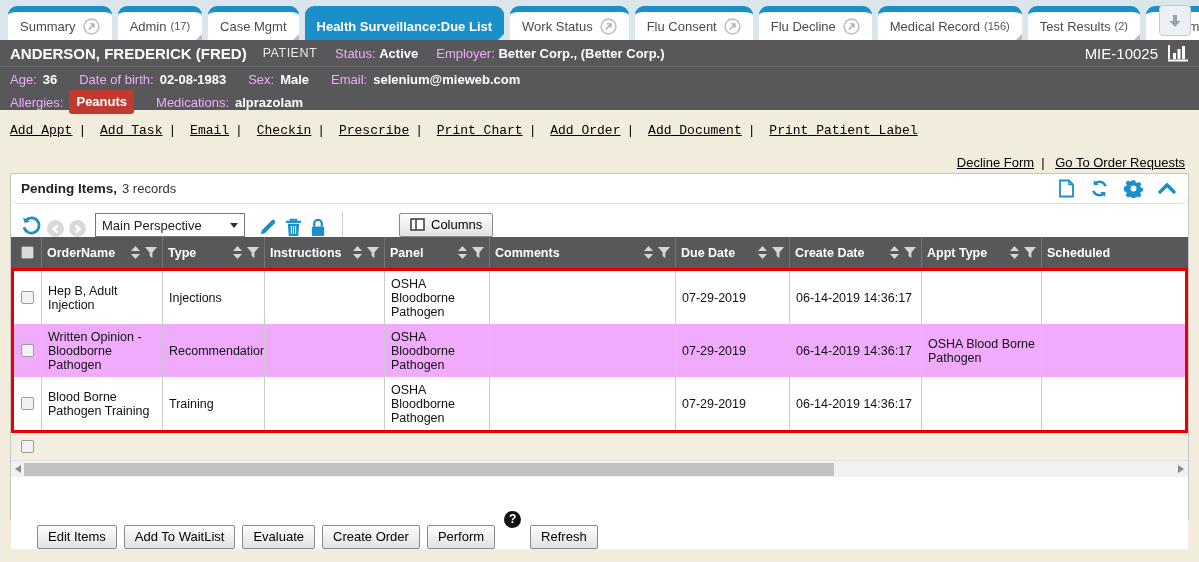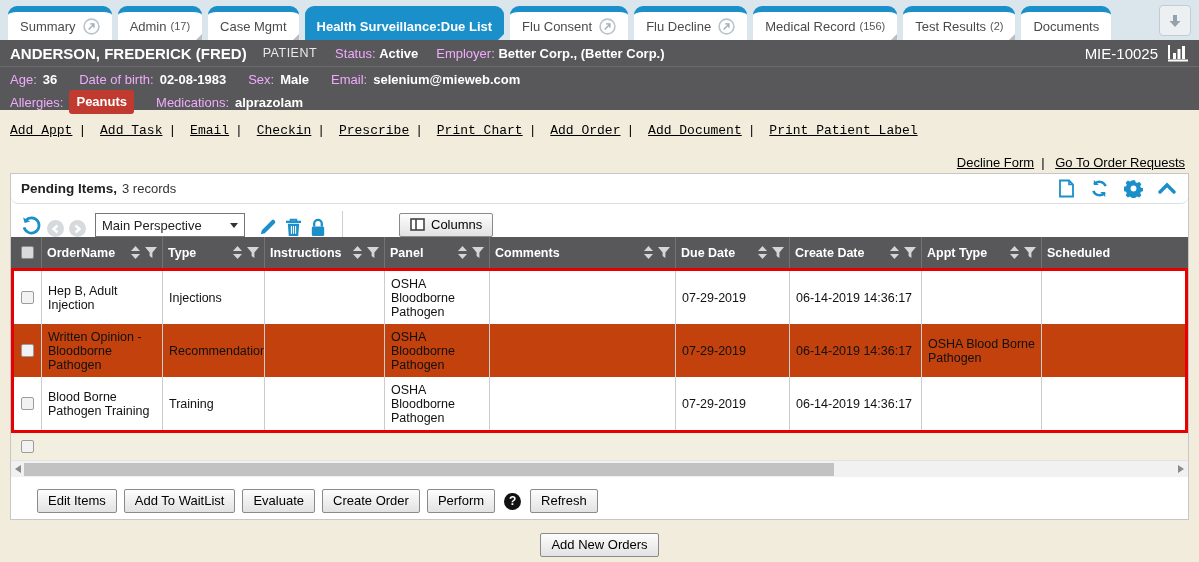--- a/index.html
+++ b/index.html
@@ -53,30 +53,30 @@
   .blue-ic { cursor:pointer; display:inline-flex; }
 
   .ptoolbar { height:33px; display:flex; align-items:flex-end; padding-left:10px; }
   .nav-circle { width:17px; height:17px; border-radius:50%; background:#d6dadd; display:inline-flex; align-items:center; justify-content:center; margin-left:5px; cursor:default; }
   .select-box { margin:0 9px; width:150px; height:24px; border:1px solid #767676; background:#fff; display:flex; align-items:center; padding:0 6px; cursor:pointer; }
   .select-box .caret { margin-left:auto; width:0; height:0; border-left:4px solid transparent; border-right:4px solid transparent; border-top:5px solid #333; }
   .tool-ic { margin:0 4px; cursor:pointer; display:inline-flex; }
   .vdiv { width:1px; height:26px; background:#cfcfcf; margin:0 0 0 12px; }
 
   .btn { display:inline-flex; align-items:center; gap:6px; border:1px solid #8a8a8a; border-radius:2px;
-         background:linear-gradient(#fdfdfd,#e2e2e2); padding:3px 10px 4px; font-size:13px; color:#000; cursor:pointer; white-space:nowrap; }
+         background:linear-gradient(#fdfdfd,#e2e2e2); padding:3px 10px 4px; font-size:13px; color:#000; cursor:pointer; white-space:nowrap;margin-top:36px; }
   .columns-btn { margin-left:56px; }
 
   
   .grid-header { display:flex; height:31px; background:#58585a; color:#fff; font-weight:bold; font-size:12.5px; padding:0 3px; }
   .gh-cell { display:flex; align-items:center; padding:0 5px; border-right:1px solid #737375; cursor:pointer; overflow:hidden; }
   .gh-icons { margin-left:auto; display:flex; align-items:center; gap:5px; padding-left:4px; }
   .grid-body { border:3px solid #e60000; }
   .grow { display:flex; min-height:53px; background:#fff; }
-  .grow.alt { background:#c2410c; }
+  .grow.alt { background:#f0abfc; }
   .gcell { padding:4px 6px; border-right:1px solid #ccc; display:flex; align-items:center; font-size:12.5px; color:#111; overflow:hidden; }
   .c-check { width:28px; flex:0 0 28px; justify-content:center; }
   .c-ordername { width:121px; flex:0 0 121px; }
   .c-type { width:102px; flex:0 0 102px; }
   .c-instructions { width:120px; flex:0 0 120px; }
   .c-panel { width:105px; flex:0 0 105px; }
   .c-comments { width:186px; flex:0 0 186px; }
   .c-duedate { width:114px; flex:0 0 114px; }
   .c-createdate { width:132px; flex:0 0 132px; white-space:nowrap; }
   .c-appttype { width:120px; flex:0 0 120px; }
@@ -113,20 +113,27 @@
     </div>
     <div class="tab fold">
       <span>Admin</span>
       <span class="tab-count">(17)</span>
     </div>
     <div class="tab fold">
       <span>Case Mgmt</span>
     </div>
     <div class="tab active fold">
       <span>Health Surveillance:Due List</span>
+    </div>
+    <div class="tab">
+      <span>Work Status</span>
+      <svg class="popout" viewBox="0 0 17 17">
+          <circle cx="8.5" cy="8.5" r="7.4" fill="none" stroke="#b7c4cc" stroke-width="1.6"></circle>
+          <path d="M5.6 11.4 L10.6 6.4 M7 5.9 h3.9 v3.9" fill="none" stroke="#9fafb8" stroke-width="1.4"></path>
+        </svg>
     </div>
     <div class="tab">
       <span>Flu Consent</span>
       <svg class="popout" viewBox="0 0 17 17">
           <circle cx="8.5" cy="8.5" r="7.4" fill="none" stroke="#b7c4cc" stroke-width="1.6"></circle>
           <path d="M5.6 11.4 L10.6 6.4 M7 5.9 h3.9 v3.9" fill="none" stroke="#9fafb8" stroke-width="1.4"></path>
         </svg>
     </div>
     <div class="tab">
       <span>Flu Decline</span>

